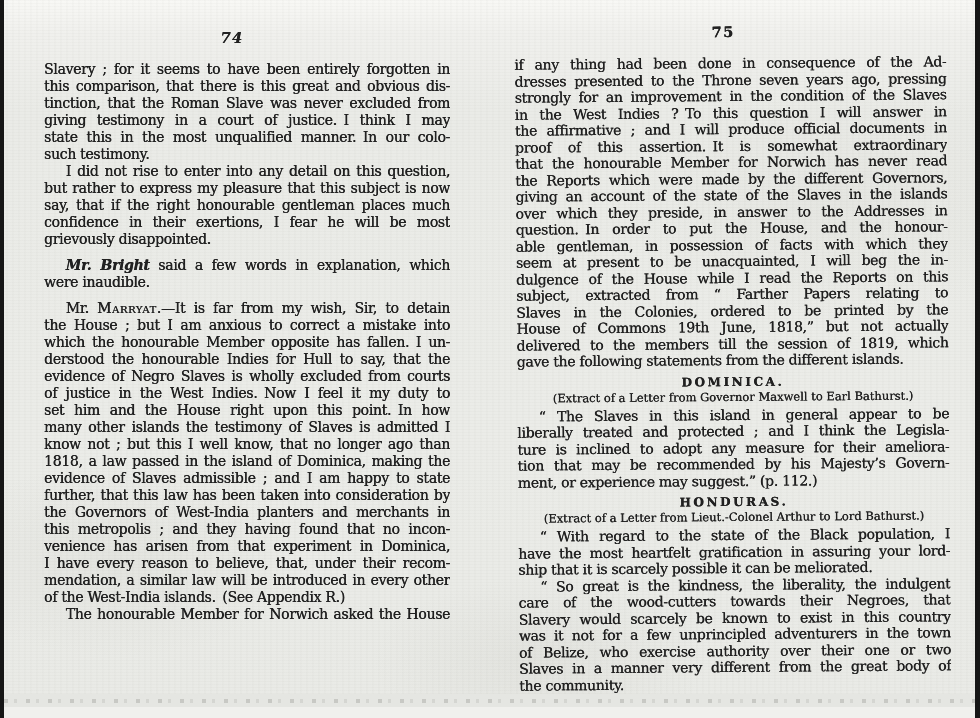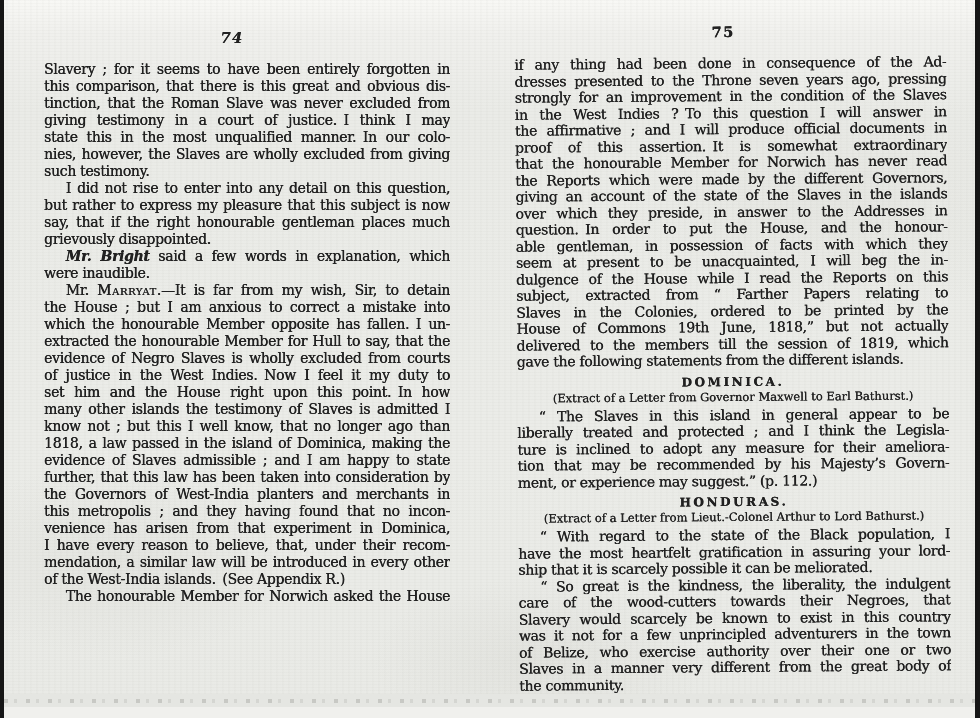--- a/index.html
+++ b/index.html
@@ -48,21 +48,21 @@
   .page-left .pagenum{transform:translateX(-15px);font-style:italic;}
   .page-right .pagenum{transform:translateX(-7px);}
 
   .line{
     text-align:justify;text-align-last:justify;
     overflow:hidden;height:17px;line-height:17px;
   }
   .page-right .line{height:16.5px;line-height:16.5px;}
   .line.end{text-align-last:left;}
   .line.ind{text-indent:1.55em;}
-  .para.gap{}
+  .para.gap{margin-top:9px;}
 
   .bi{font-weight:bold;font-style:italic;}
   .sc{font-variant:small-caps;letter-spacing:.6px;}
 
   .heading{
     text-align:center;font-weight:bold;font-size:12px;letter-spacing:2.6px;
     line-height:15px;margin-top:6px;
   }
   .subheading{
     text-align:center;font-size:11.5px;line-height:15px;letter-spacing:0;
@@ -77,38 +77,38 @@
 
   <div class="page page-left">
     <div class="pagenum">74</div>
     <div class="content">
         <div class="para">
           <div class="line">Slavery ; for it seems to have been entirely forgotten in</div>
           <div class="line">this comparison, that there is this great and obvious dis-</div>
           <div class="line">tinction, that the Roman Slave was never excluded from</div>
           <div class="line">giving testimony in a court of justice. I think I may</div>
           <div class="line">state this in the most unqualified manner. In our colo-</div>
-          <div class="line">nies, however, the Slaves are wholly excluded from giving</div>
           <div class="line end">such testimony.</div>
         </div>
         <div class="para">
           <div class="line ind">I did not rise to enter into any detail on this question,</div>
           <div class="line">but rather to express my pleasure that this subject is now</div>
           <div class="line">say, that if the right honourable gentleman places much</div>
+          <div class="line">confidence in their exertions, I fear he will be most</div>
           <div class="line end">grievously disappointed.</div>
         </div>
         <div class="para gap">
           <div class="line ind"><span class="bi">Mr. Bright</span><span> said a few words in explanation, which</span></div>
           <div class="line end">were inaudible.</div>
         </div>
         <div class="para gap">
           <div class="line ind"><span>Mr. </span><span class="sc">Marryat</span><span>.—It is far from my wish, Sir, to detain</span></div>
           <div class="line">the House ; but I am anxious to correct a mistake into</div>
           <div class="line">which the honourable Member opposite has fallen. I un-</div>
-          <div class="line">extracted the honourable Member for Hull to say, that the</div>
+          <div class="line">derstood the honourable Indies for Hull to say, that the</div>
           <div class="line">evidence of Negro Slaves is wholly excluded from courts</div>
           <div class="line">of justice in the West Indies. Now I feel it my duty to</div>
           <div class="line">set him and the House right upon this point. In how</div>
           <div class="line">many other islands the testimony of Slaves is admitted I</div>
           <div class="line">know not ; but this I well know, that no longer ago than</div>
           <div class="line">1818, a law passed in the island of Dominica, making the</div>
           <div class="line">evidence of Slaves admissible ; and I am happy to state</div>
           <div class="line">further, that this law has been taken into consideration by</div>
           <div class="line">the Governors of West-India planters and merchants in</div>
           <div class="line">this metropolis ; and they having found that no incon-</div>

